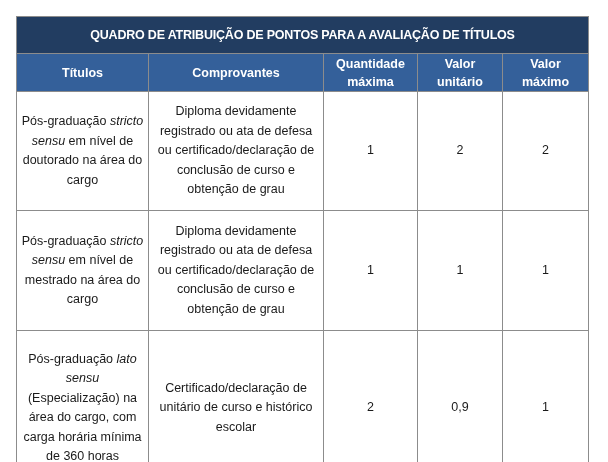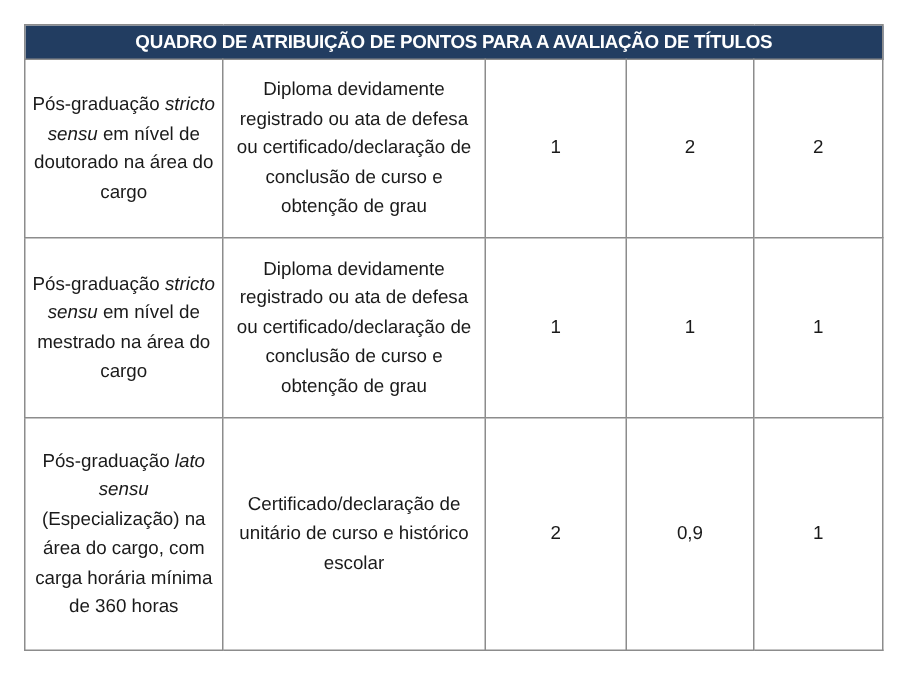--- a/index.html
+++ b/index.html
@@ -8,21 +8,21 @@
   table.grid {
     position: absolute; left: 16px; top: 16px; width: 572px;
     border-collapse: collapse; table-layout: fixed;
   }
   table.grid td, table.grid th {
     border: 1px solid #8c8c8c; text-align: center; vertical-align: middle;
     padding: 0 4px; box-sizing: border-box;
   }
   .title-row th {
     background: #223d61; color: #ffffff; font-weight: bold; font-size: 12.5px;
-    height: 23px; border-color: #223d61; letter-spacing: -0.2px;
+    height: 37px; border-color: #223d61; letter-spacing: -0.2px;
   }
   .head-row th {
     background: #34609a; color: #ffffff; font-weight: bold; font-size: 12.5px;
     height: 38px; line-height: 18px; border-color: #2a4f80;
   }
   .body-row td {
     color: #1a1a1a; font-size: 12.5px; line-height: 19.5px; background: #ffffff;
   }
   .r1 td { height: 119px; }
   .r2 td { height: 120px; }
@@ -36,20 +36,27 @@
   <colgroup>
     <col style="width:132px">
     <col style="width:175px">
     <col style="width:94px">
     <col style="width:85px">
     <col style="width:86px">
   </colgroup>
   <tbody>
       <tr class="title-row">
     <th colspan="5">QUADRO DE ATRIBUIÇÃO DE PONTOS PARA A AVALIAÇÃO DE TÍTULOS</th>
+  </tr>
+  <tr class="head-row">
+    <th>Títulos</th>
+    <th>Comprovantes</th>
+    <th><span>Quantidade</span><br><span>máxima</span></th>
+    <th><span>Valor</span><br><span>unitário</span></th>
+    <th><span>Valor</span><br><span>máximo</span></th>
   </tr>
 
   <tr class="body-row r1">
     <td><span>Pós-graduação </span><span class="it">stricto sensu</span><span> em nível de doutorado na área do cargo</span></td>
     <td>Diploma devidamente registrado ou ata de defesa ou certificado/declaração de conclusão de curso e obtenção de grau</td>
     <td>1</td>
     <td>2</td>
     <td>2</td>
   </tr>
 

